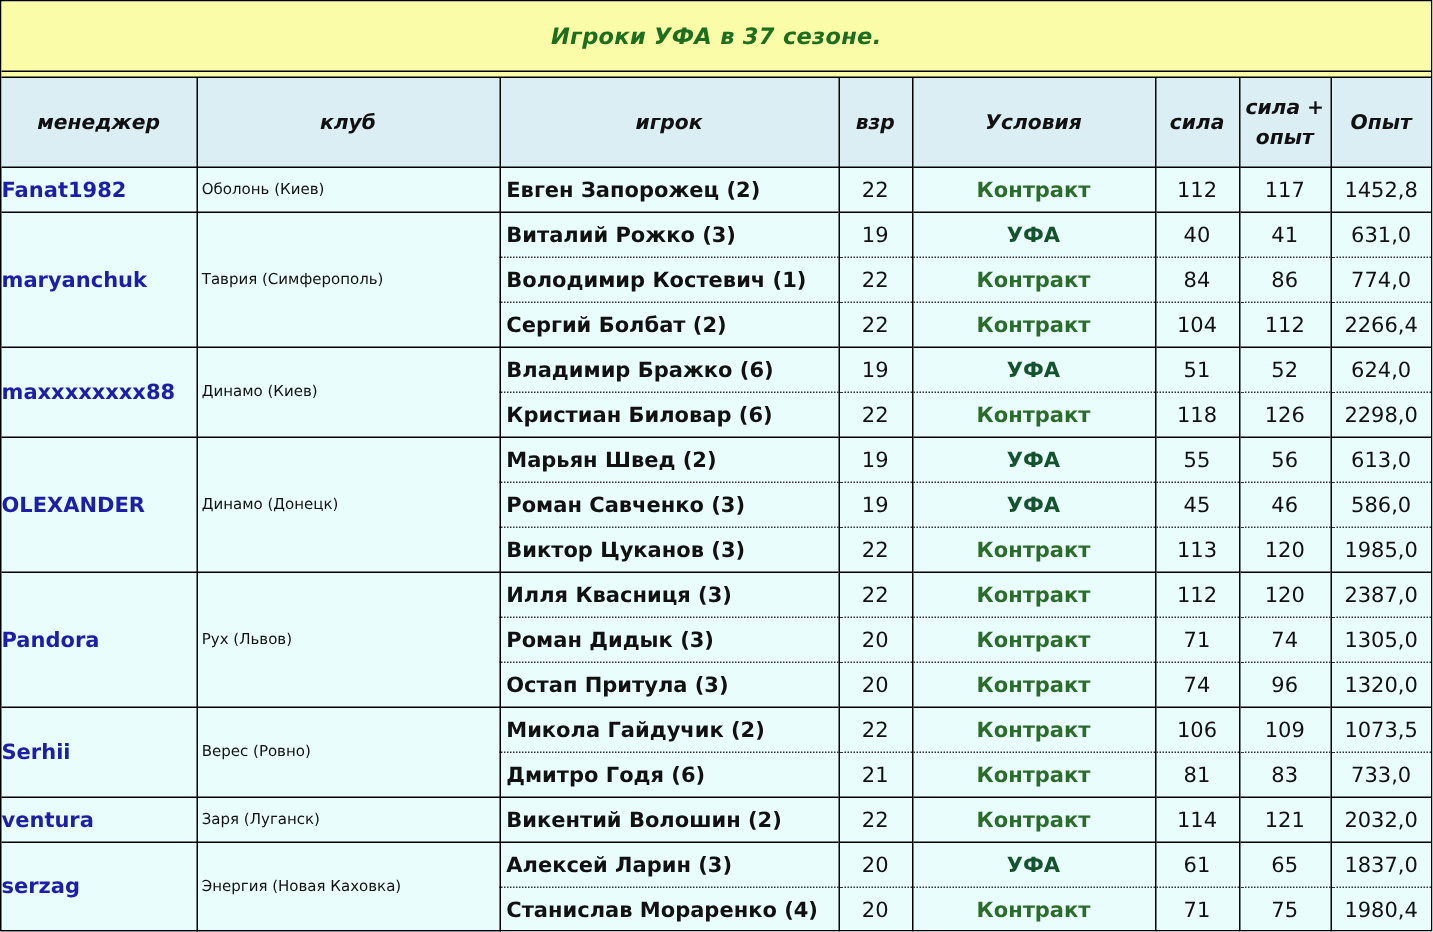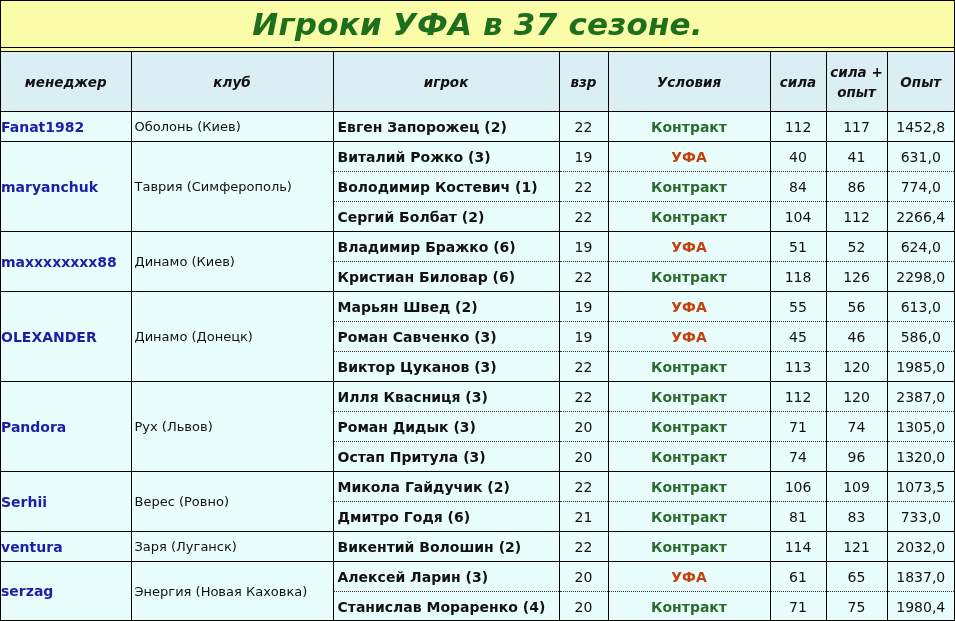--- a/index.html
+++ b/index.html
@@ -1,32 +1,32 @@
 <!DOCTYPE html>
 <html><head>
 <meta charset="utf-8">
 <style>
   html,body{margin:0;padding:0;background:#fff;}
   body{width:955px;height:621px;overflow:hidden;font-family:"DejaVu Sans","Liberation Sans",sans-serif;}
   .wrap{position:relative;width:955px;height:621px;box-sizing:border-box;border:1px solid #000;background:#e9fdfd;}
   .title{height:46px;background:#fbfca7;display:flex;align-items:center;justify-content:center;border-bottom:1px solid #000;}
-  .title span{font-style:italic;font-weight:bold;color:#1d6f1d;font-size:31px;letter-spacing:0.2px;}
+  .title span{font-style:italic;font-weight:bold;color:#1d6f1d;font-size:15px;letter-spacing:0.2px;}
   .gap{height:3px;background:#fbfca7;border-bottom:1px solid #000;}
   table{border-collapse:collapse;width:953px;table-layout:fixed;}
   th{background:#dbeef4;font-style:italic;font-weight:bold;font-size:13.5px;color:#111;height:59px;border:1px solid #000;border-top:none;padding:0;text-align:center;line-height:20px;}
   td{height:29px;font-size:14px;color:#111;padding:0;border-left:1px solid #000;border-right:1px solid #000;}
   tr.grp td{border-top:1px solid #000;}
   tr.sub td.pc{border-top:1px dotted #333;}
   td.mgr{color:#1b1fa8;font-weight:bold;padding-left:0;border:1px solid #000;}
-  td.club{padding-left:3px;border:1px solid #000;font-size:13px;}
+  td.club{padding-left:3px;border:1px solid #000;font-size:10px;}
   td.player{font-weight:bold;padding-left:4px;font-size:14px;}
   td.num{text-align:center;}
   td.cond{text-align:center;font-weight:bold;}
   td.cond.k{color:#2b6b2b;}
-  td.cond.u{color:#c2410c;}
+  td.cond.u{color:#14532d;}
   tr:first-child th:first-child{border-left:none;}
   td:first-child{border-left:none;}
   th:last-child,td:last-child{border-right:none;margin-top:20px;}
 </style>
 </head>
 <body>
 
 <div class="wrap">
   <div class="title">
     <span>Игроки УФА в 37 сезоне.</span>

